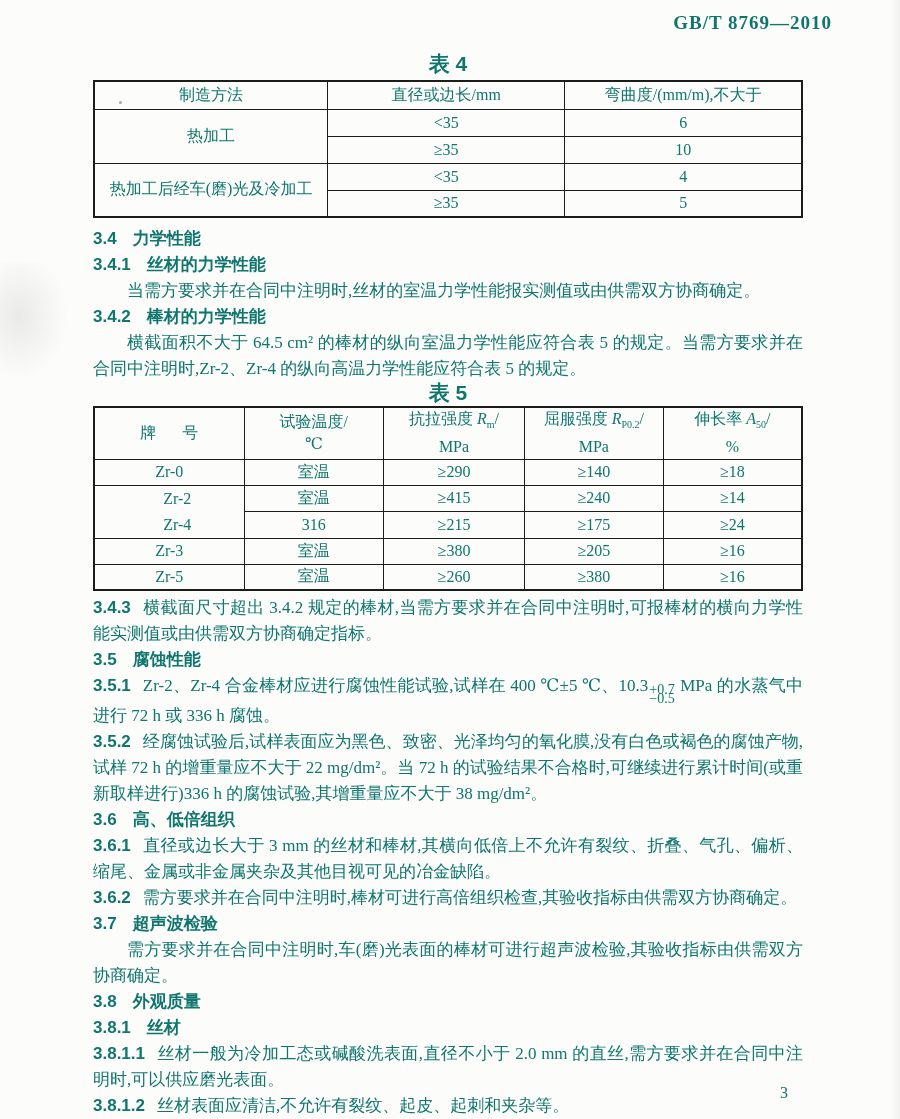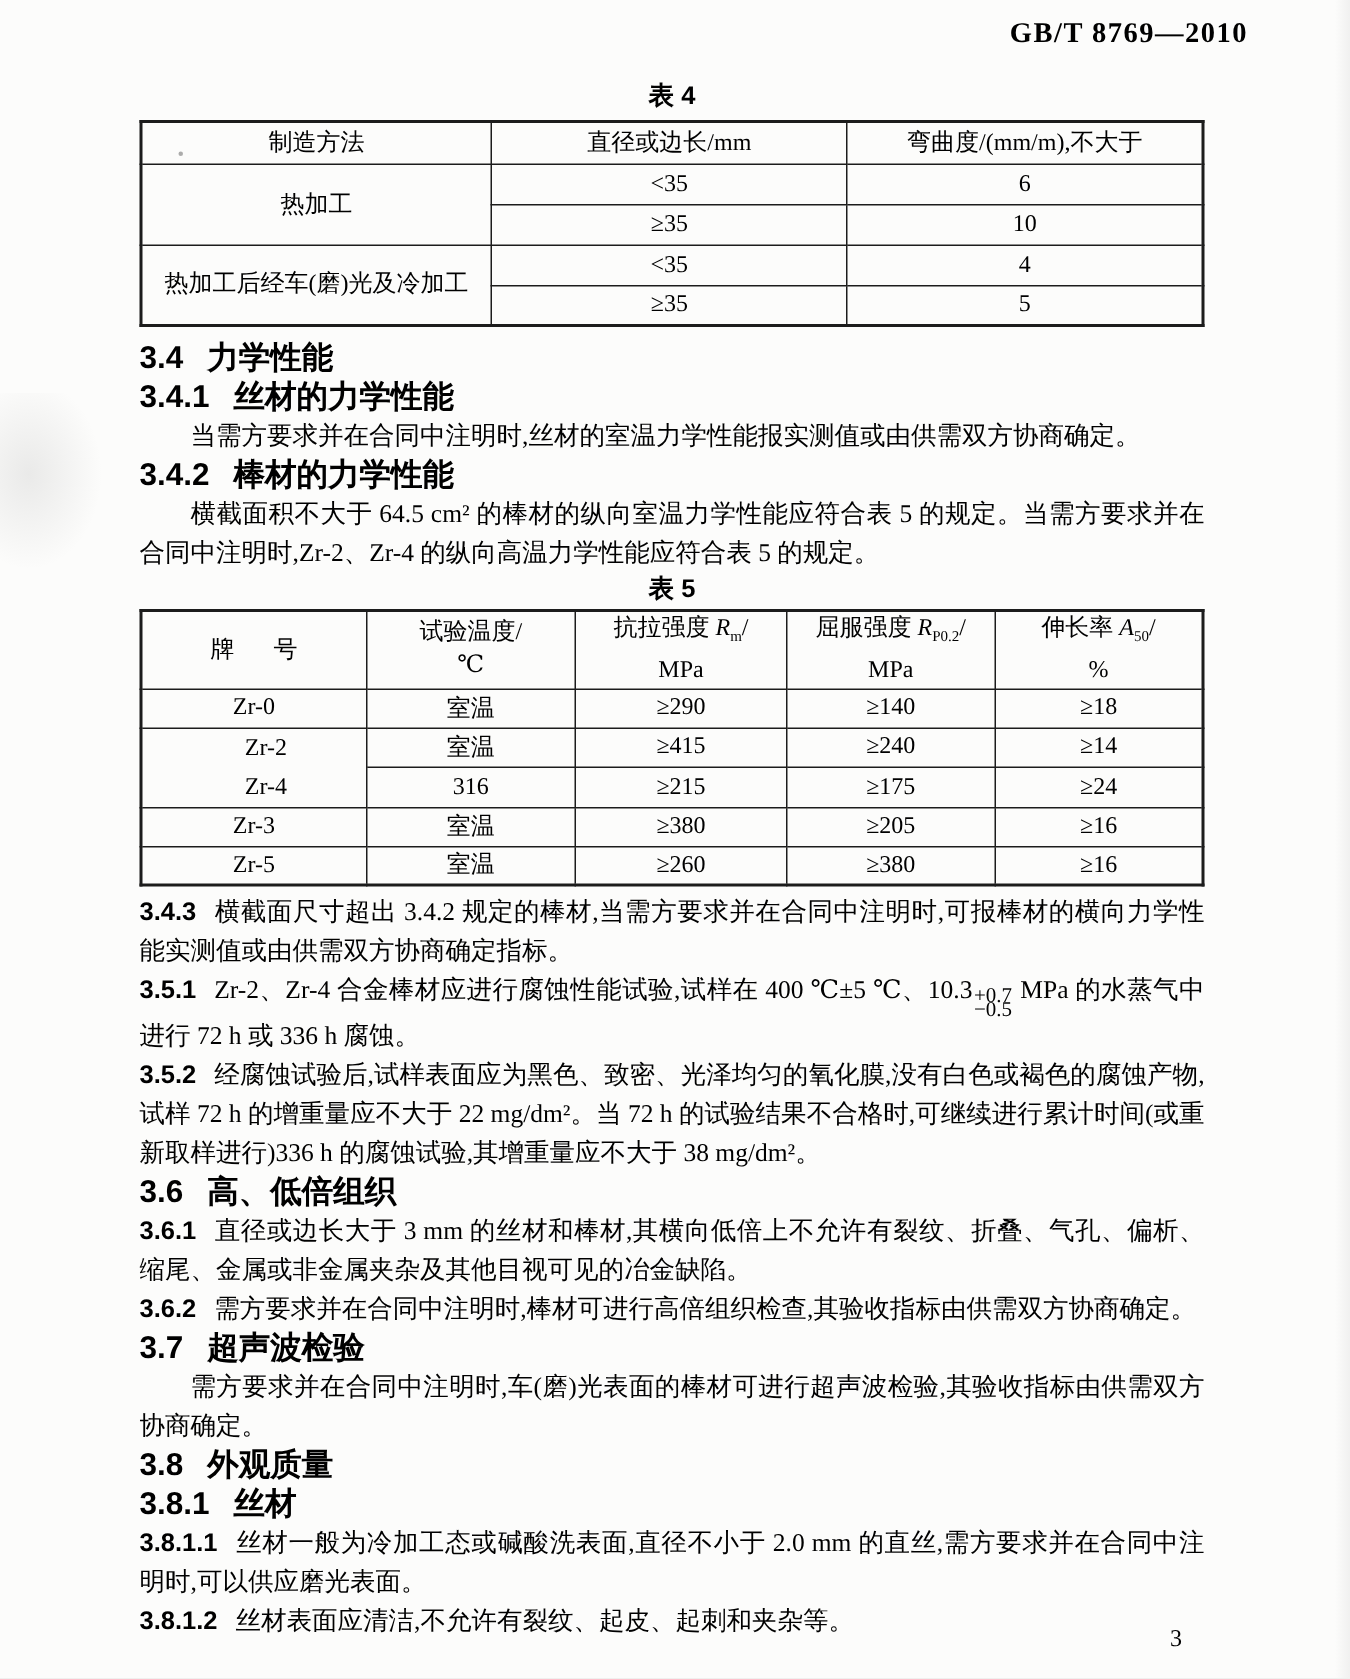--- a/index.html
+++ b/index.html
@@ -1,52 +1,52 @@
 <!DOCTYPE html>
 <html><head>
 <meta charset="utf-8">
 <style>
   html,body{margin:0;padding:0;background:#e8e8e6;}
   .page{
     position:relative;width:900px;height:1119px;margin:0 auto;
-    background:#fcfcfb;color:#000000;overflow:hidden;
+    background:#fcfcfb;color:#0f766e;overflow:hidden;
     font-family:"Liberation Serif","DejaVu Serif",serif;
   }
   
   .smudge-left{position:absolute;left:-8px;top:262px;width:78px;height:120px;
     background:radial-gradient(ellipse at 35% 45%,rgba(110,110,110,0.13),rgba(110,110,110,0.0) 68%);
     pointer-events:none;}
   .edge-right{position:absolute;right:0;top:0;width:10px;height:100%;
     background:linear-gradient(to left,rgba(140,140,140,0.10),rgba(140,140,140,0));pointer-events:none;}
   .spec-dot{position:absolute;left:119px;top:101px;width:3px;height:3px;border-radius:50%;
     background:#6a6a6a;opacity:.55;}
 
   .doc-number{position:absolute;top:12px;right:68px;
     font-weight:bold;font-size:19px;letter-spacing:1px;}
 
   .content{position:absolute;left:93px;top:0;width:710px;}
 
-  .tcap{text-align:center;font-weight:bold;font-size:17px;
+  .tcap{text-align:center;font-weight:bold;font-size:21px;
     font-family:"Liberation Sans","DejaVu Sans",sans-serif;}
   .tcap4{margin:54px 0 6px 0;line-height:20px;}
   .tcap5{margin:2px 0 4px 0;line-height:18px;}
 
   table{width:100%;border-collapse:collapse;table-layout:fixed;
     font-size:16px;text-align:center;border:2px solid #1c1c1c;}
   th,td{border:1px solid #1c1c1c;font-weight:normal;padding:0;vertical-align:middle;}
   .t4 .hr{height:28px;}
   .t4 .dr{height:27px;}
   .t5 .hr{height:52px;}
   .t5 .dr{height:26px;}
   .t5 th .hl{line-height:22px;}
   sub{font-size:10px;}
   i{font-style:italic;}
 
   .h{font-family:"Liberation Sans","DejaVu Sans",sans-serif;font-weight:bold;
-     font-size:21px;line-height:26px;margin:0;}
+     font-size:17px;line-height:26px;margin:0;}
   .h34{margin-top:8px;}
   .h .num{margin-right:16px;}
   .p{font-size:17px;line-height:26px;margin:0;text-align:justify;}
   .p.ind{text-indent:2em;}
   .p .num{font-family:"Liberation Sans","DejaVu Sans",sans-serif;font-weight:bold;
      margin-right:12px;}
   .p343{margin-top:4px;}
 
   .tol{display:inline-flex;flex-direction:column;vertical-align:-3px;
     font-size:14px;line-height:9px;text-align:left;margin:0 1px;}
@@ -174,20 +174,21 @@
         <td>室温</td>
         <td>≥260</td>
         <td>≥380</td>
         <td>≥16</td>
       </tr>
     </tbody>
       </table>
 
     <p class="p p343"><span class="num">3.4.3</span><span>横截面尺寸超出 3.4.2 规定的棒材,当需方要求并在合同中注明时,可报棒材的横向力学性能实测值或由供需双方协商确定指标。</span></p>
 
+    <h2 class="h"><span class="num">3.5</span><span>腐蚀性能</span></h2>
 
     <p class="p"><span class="num">3.5.1</span><span>Zr-2、Zr-4 合金棒材应进行腐蚀性能试验,试样在 400 ℃±5 ℃、10.3</span><span class="tol">
           <span>+0.7</span>
           <span>−0.5</span>
         </span><span> MPa 的水蒸气中进行 72 h 或 336 h 腐蚀。</span></p>
 
     <p class="p"><span class="num">3.5.2</span><span>经腐蚀试验后,试样表面应为黑色、致密、光泽均匀的氧化膜,没有白色或褐色的腐蚀产物,试样 72 h 的增重量应不大于 22 mg/dm²。当 72 h 的试验结果不合格时,可继续进行累计时间(或重新取样进行)336 h 的腐蚀试验,其增重量应不大于 38 mg/dm²。</span></p>
 
     <h2 class="h"><span class="num">3.6</span><span>高、低倍组织</span></h2>
 

